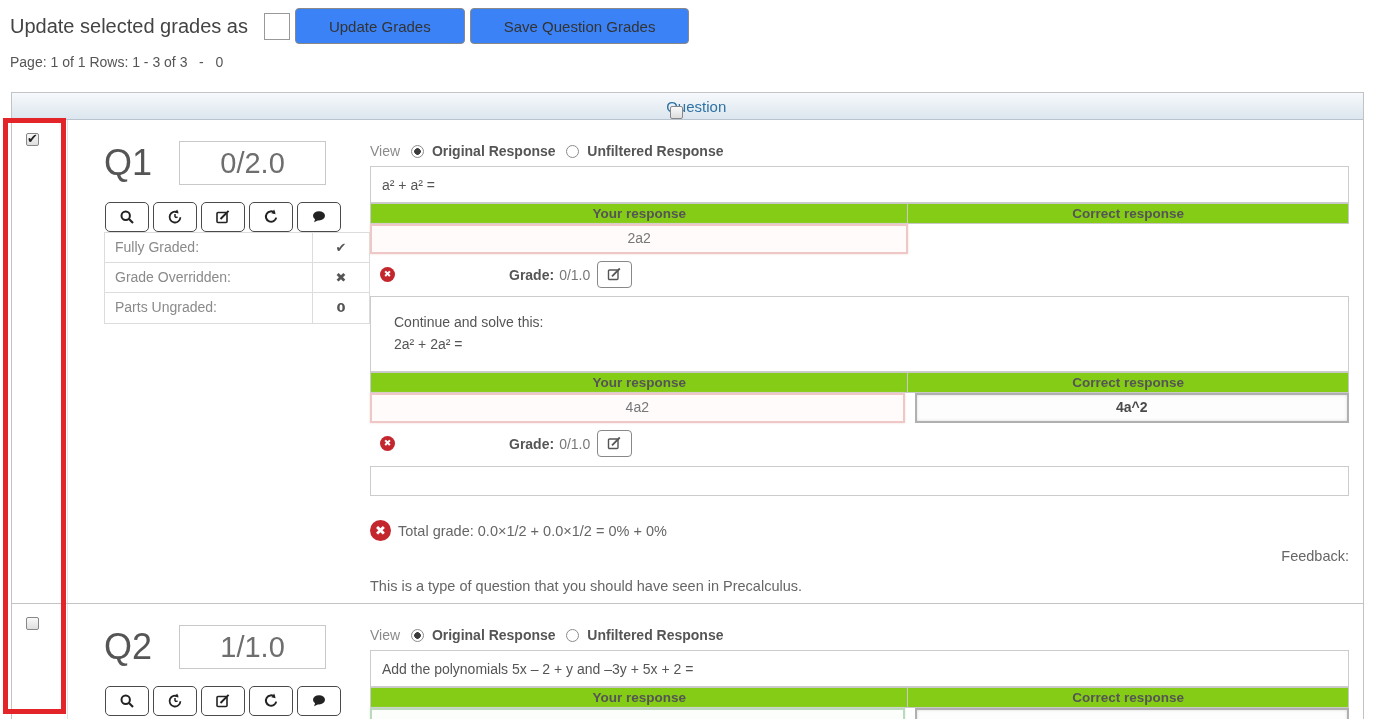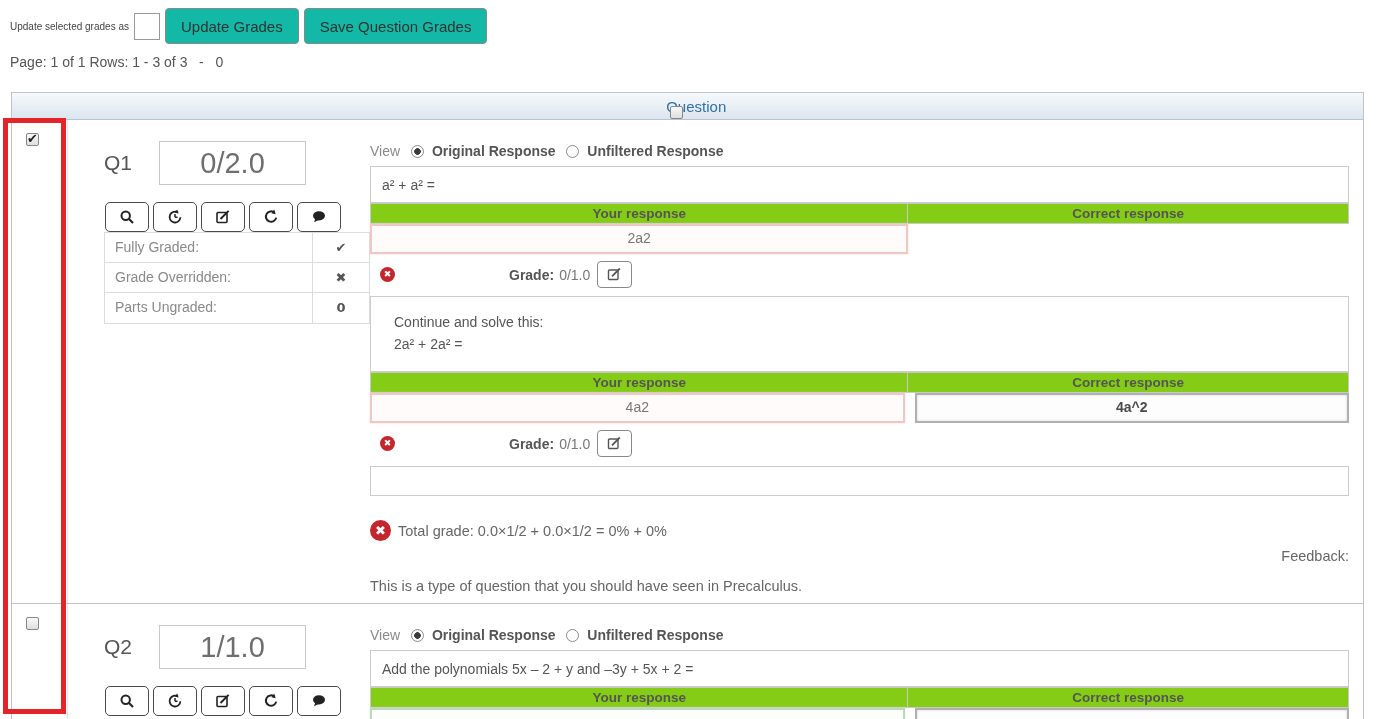--- a/index.html
+++ b/index.html
@@ -1,24 +1,24 @@
 <!DOCTYPE html>
 <html><head>
 <meta charset="utf-8">
 <style>
   * { margin:0; padding:0; box-sizing:border-box; }
   html,body { width:1376px; height:719px; background:#fff; overflow:hidden;
               font-family:"Liberation Sans","DejaVu Sans",sans-serif; position:relative; }
 
   
   #toolbar { position:absolute; top:8px; left:10px; display:flex; align-items:center; }
-  .tb-label { font-size:10px; color:#444; margin-right:5px; }
+  .tb-label { font-size:20px; color:#444; margin-right:16px; }
   .tb-input { width:26px; height:27px; border:1px solid #999; background:#fff; }
-  .tb-btn { height:36px; margin-left:5px; padding:0 15px; font-size:15px; color:#333;
-            background:#14b8a6; border:1px solid #888; border-radius:4px;
+  .tb-btn { height:36px; margin-left:5px; padding:0 33px; font-size:15px; color:#333;
+            background:#3b82f6; border:1px solid #888; border-radius:4px;
             font-family:"Liberation Sans",sans-serif; cursor:pointer; }
 
   #pagination { position:absolute; top:54px; left:10px; font-size:14px; color:#555; white-space:pre; }
 
   
   #grid { position:absolute; top:92px; left:11px; width:1353px; height:627px;
           border:1px solid #c3c3c3; border-bottom:none; background:#fff; }
   #grid-header { height:27px; background:linear-gradient(#f6f9fc,#dce6ee);
                  border-bottom:1px solid #b9c3cd; position:relative; text-align:center; }
   #grid-header .hq { line-height:27px; font-size:15px; color:#2f72a4; }
@@ -31,21 +31,21 @@
   
   .cb { display:inline-block; width:13px; height:13px; border:1px solid #878787; border-radius:2px;
         background:linear-gradient(#f9f9f9,#dedede); position:relative; cursor:pointer; }
   .cb.checked::after { content:"✔"; position:absolute; left:0px; top:-3px; font-size:13px;
                        color:#222; font-family:"DejaVu Sans",sans-serif; }
   .row-cb { position:absolute; left:14px; top:13px; }
 
   
   .left-panel { position:absolute; left:36px; top:21px; width:262px; }
   .qhead { display:flex; align-items:center; }
-  .qid { font-size:21px; color:#555; }
+  .qid { font-size:36px; color:#555; }
   .gradebox { margin-left:27px; width:147px; height:44px; border:1px solid #c9c9c9;
               font-size:29px; color:#6e6e6e; text-align:center; line-height:42px; background:#fff; }
   .tools { display:flex; margin-top:17px; margin-left:1px; }
   .tool-btn { width:44px; height:30px; margin-right:4px; background:#fff; border:1px solid #4a4a4a;
               border-radius:5px; display:flex; align-items:center; justify-content:center; cursor:pointer; padding:0; }
   .info-table { width:266px; border:1px solid #dcdcdc; font-size:14px; }
   .info-row { display:flex; height:30px; border-bottom:1px solid #dcdcdc; }
   .info-row:last-child { border-bottom:none; }
   .info-label { flex:1; padding-left:10px; line-height:29px; color:#8a8a8a; }
   .info-value { width:57px; border-left:1px solid #dcdcdc; text-align:center; line-height:29px;

